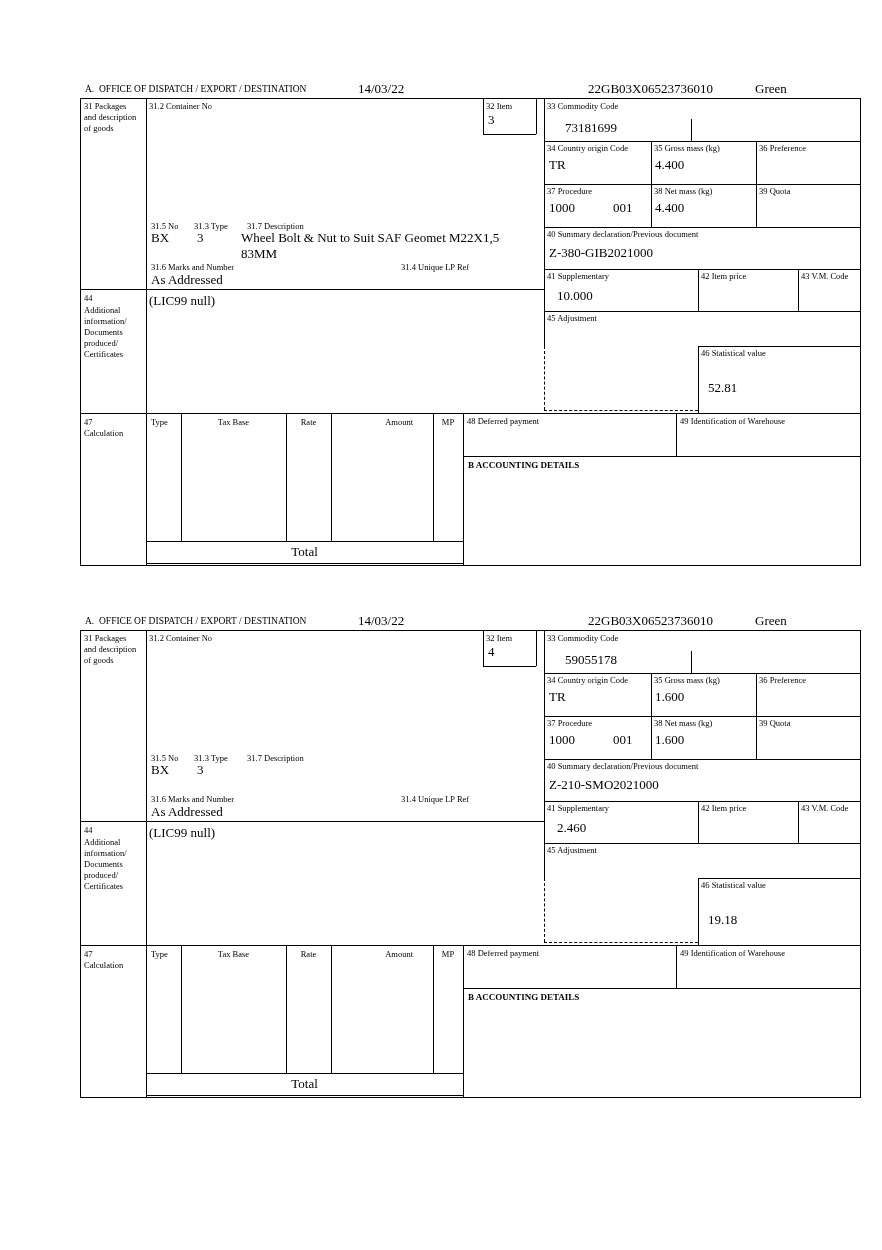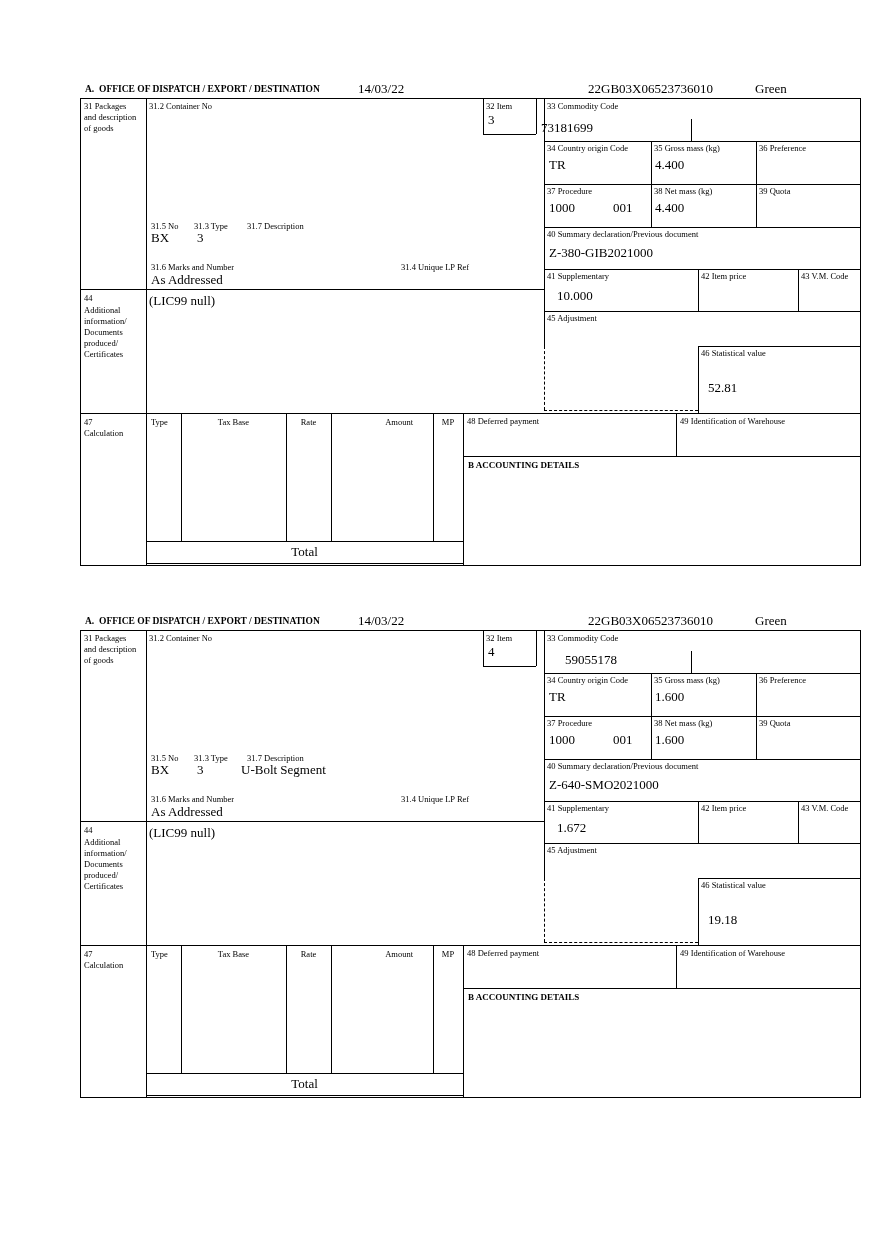--- a/index.html
+++ b/index.html
@@ -4,21 +4,21 @@
 <style>
   * { margin:0; padding:0; box-sizing:border-box; }
   html,body { background:#fff; }
   body {
     width:882px; height:1250px; position:relative;
     font-family:"Liberation Serif","DejaVu Serif",serif; color:#000;
   }
   .page { position:absolute; inset:0; background:#fff; overflow:hidden; }
   .section { position:absolute; left:80px; width:781px; height:486px; }
   .sec-header { position:absolute; left:0; top:0; width:781px; height:18px; }
-  .hdr-title { position:absolute; font-weight:bold; font-size:9.5px; white-space:pre;text-align:right; }
+  .hdr-title { position:absolute; font-weight:normal; font-size:9.5px; white-space:pre;text-align:right; }
   .hdr-val { position:absolute; font-size:13px; white-space:pre; }
   .form-box { position:absolute; left:0; top:18px; width:781px; height:468px; border:1px solid #000; }
   .lbl { position:absolute; font-size:8.5px; line-height:11px; }
   .lbl-md { position:absolute; font-size:13px; line-height:12px; }
   .val { position:absolute; font-size:13px; line-height:16px; white-space:pre; }
   .wrap { white-space:normal; }
   .vline { position:absolute; width:1px; background:#000; }
   .hline { position:absolute; height:1px; background:#000; }
   .dline-v { position:absolute; width:0; border-left:1px dashed #000; }
   .dline-h { position:absolute; height:0; border-top:1px dashed #000; }
@@ -81,28 +81,29 @@
 
       <div class="lbl" style="left:68px;top:2px">31.2 Container No</div>
       <div class="lbl" style="left:405px;top:2px">32 Item</div>
       <div class="val" style="left:407px;top:13px">3</div>
 
       <div class="lbl" style="left:70px;top:122px">31.5 No</div>
       <div class="lbl" style="left:113px;top:122px">31.3 Type</div>
       <div class="lbl" style="left:166px;top:122px">31.7 Description</div>
       <div class="val" style="left:70px;top:131px">BX</div>
       <div class="val" style="left:116px;top:131px">3</div>
+      <div class="val wrap" style="left:160px;top:131px;width:295px">Wheel Bolt &amp; Nut to Suit SAF Geomet M22X1,5 83MM</div>
 
       <div class="lbl" style="left:70px;top:163px">31.6 Marks and Number</div>
       <div class="lbl" style="left:320px;top:163px">31.4 Unique LP Ref</div>
       <div class="val" style="left:70px;top:173px">As Addressed</div>
       <div class="val" style="left:68px;top:194px">(LIC99 null)</div>
 
       <div class="lbl" style="left:466px;top:2px">33 Commodity Code</div>
-      <div class="val" style="left:460px;top:21px">73181699</div>
+      <div class="val" style="left:484px;top:21px">73181699</div>
 
       <div class="lbl" style="left:466px;top:44px">34 Country origin Code</div>
       <div class="val" style="left:468px;top:58px">TR</div>
       <div class="lbl" style="left:573px;top:44px">35 Gross mass (kg)</div>
       <div class="val" style="left:574px;top:58px">4.400</div>
       <div class="lbl" style="left:678px;top:44px">36 Preference</div>
 
       <div class="lbl" style="left:466px;top:87px">37 Procedure</div>
       <div class="val" style="left:468px;top:101px">1000</div>
       <div class="val" style="left:532px;top:101px">001</div>
@@ -188,21 +189,20 @@
 
       <div class="lbl" style="left:68px;top:2px">31.2 Container No</div>
       <div class="lbl" style="left:405px;top:2px">32 Item</div>
       <div class="val" style="left:407px;top:13px">4</div>
 
       <div class="lbl" style="left:70px;top:122px">31.5 No</div>
       <div class="lbl" style="left:113px;top:122px">31.3 Type</div>
       <div class="lbl" style="left:166px;top:122px">31.7 Description</div>
       <div class="val" style="left:70px;top:131px">BX</div>
       <div class="val" style="left:116px;top:131px">3</div>
-      <div class="val wrap" style="left:160px;top:131px;width:295px">U-Bolt Segment</div>
 
       <div class="lbl" style="left:70px;top:163px">31.6 Marks and Number</div>
       <div class="lbl" style="left:320px;top:163px">31.4 Unique LP Ref</div>
       <div class="val" style="left:70px;top:173px">As Addressed</div>
       <div class="val" style="left:68px;top:194px">(LIC99 null)</div>
 
       <div class="lbl" style="left:466px;top:2px">33 Commodity Code</div>
       <div class="val" style="left:484px;top:21px">59055178</div>
 
       <div class="lbl" style="left:466px;top:44px">34 Country origin Code</div>
@@ -212,24 +212,24 @@
       <div class="lbl" style="left:678px;top:44px">36 Preference</div>
 
       <div class="lbl" style="left:466px;top:87px">37 Procedure</div>
       <div class="val" style="left:468px;top:101px">1000</div>
       <div class="val" style="left:532px;top:101px">001</div>
       <div class="lbl" style="left:573px;top:87px">38 Net mass (kg)</div>
       <div class="val" style="left:574px;top:101px">1.600</div>
       <div class="lbl" style="left:678px;top:87px">39 Quota</div>
 
       <div class="lbl" style="left:466px;top:130px">40 Summary declaration/Previous document</div>
-      <div class="val" style="left:468px;top:146px">Z-640-SMO2021000</div>
+      <div class="val" style="left:468px;top:146px">Z-210-SMO2021000</div>
 
       <div class="lbl" style="left:466px;top:172px">41 Supplementary</div>
-      <div class="val" style="left:476px;top:189px">1.672</div>
+      <div class="val" style="left:476px;top:189px">2.460</div>
       <div class="lbl" style="left:620px;top:172px">42 Item price</div>
       <div class="lbl" style="left:720px;top:172px">43 V.M. Code</div>
 
       <div class="lbl" style="left:466px;top:214px">45 Adjustment</div>
 
       <div class="lbl" style="left:620px;top:249px">46 Statistical value</div>
       <div class="val" style="left:627px;top:281px">19.18</div>
 
       <div class="lbl" style="left:70px;top:318px">Type</div>
       <div class="lbl center" style="left:100px;top:318px;width:105px">Tax Base</div>

